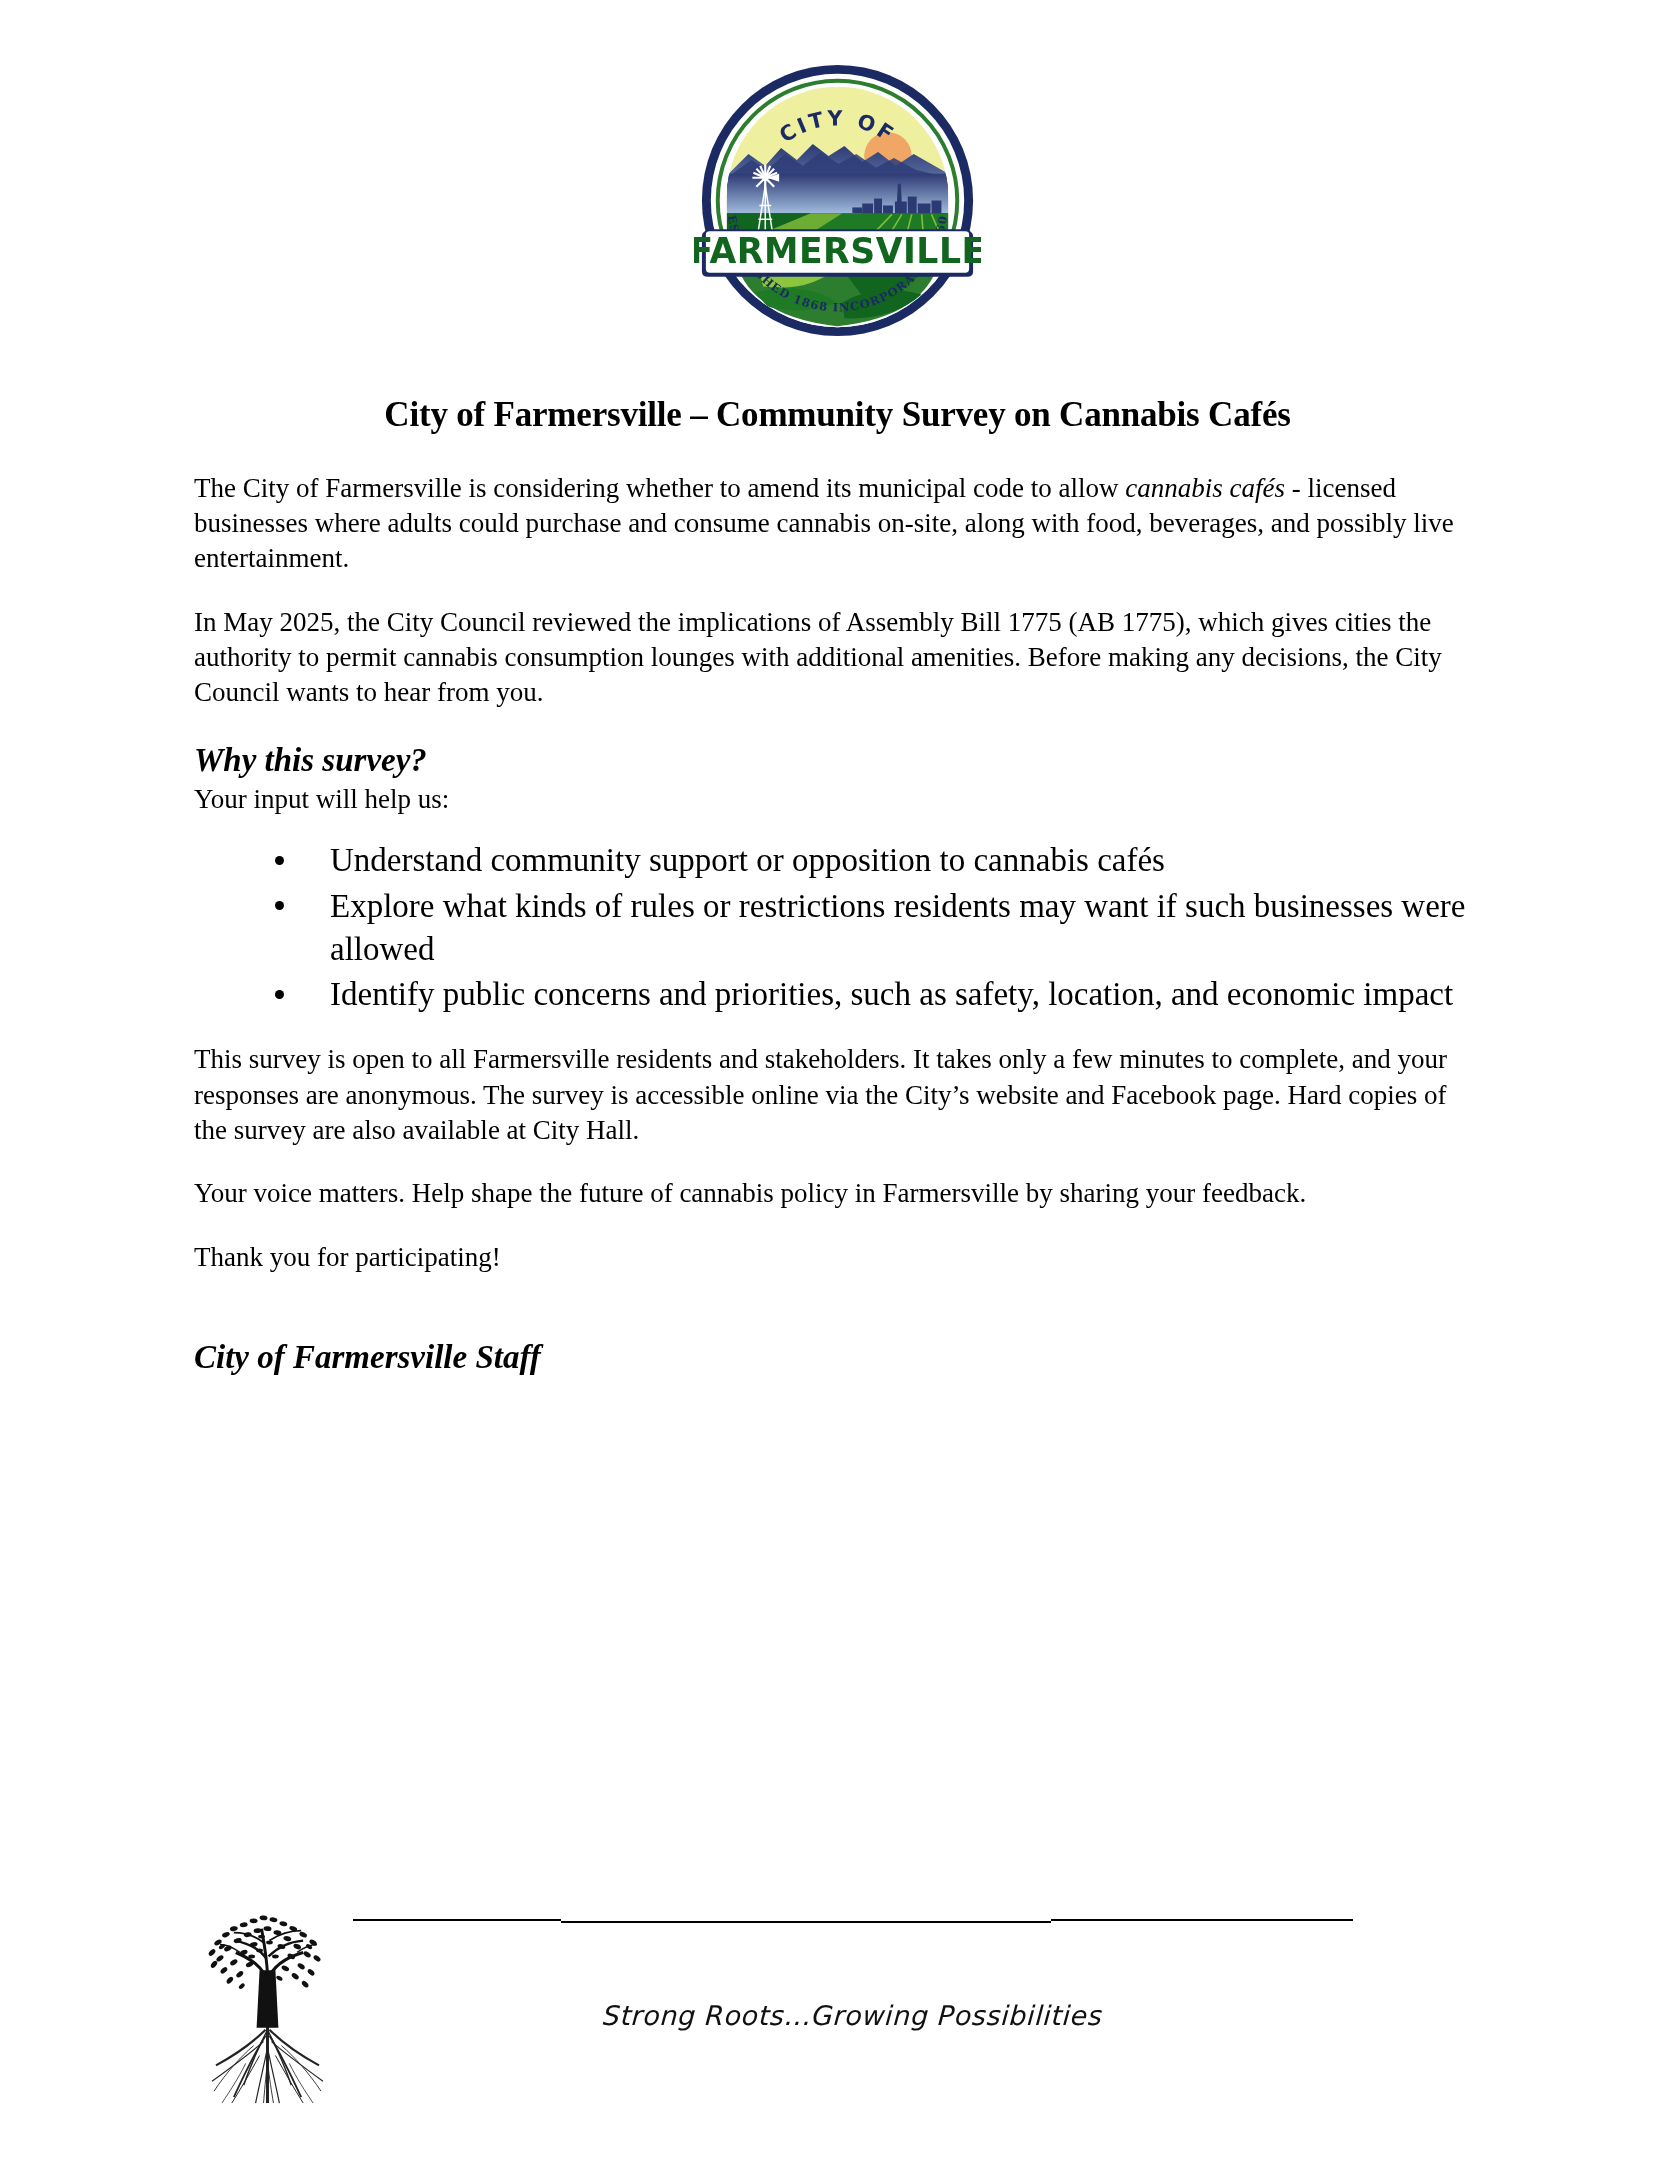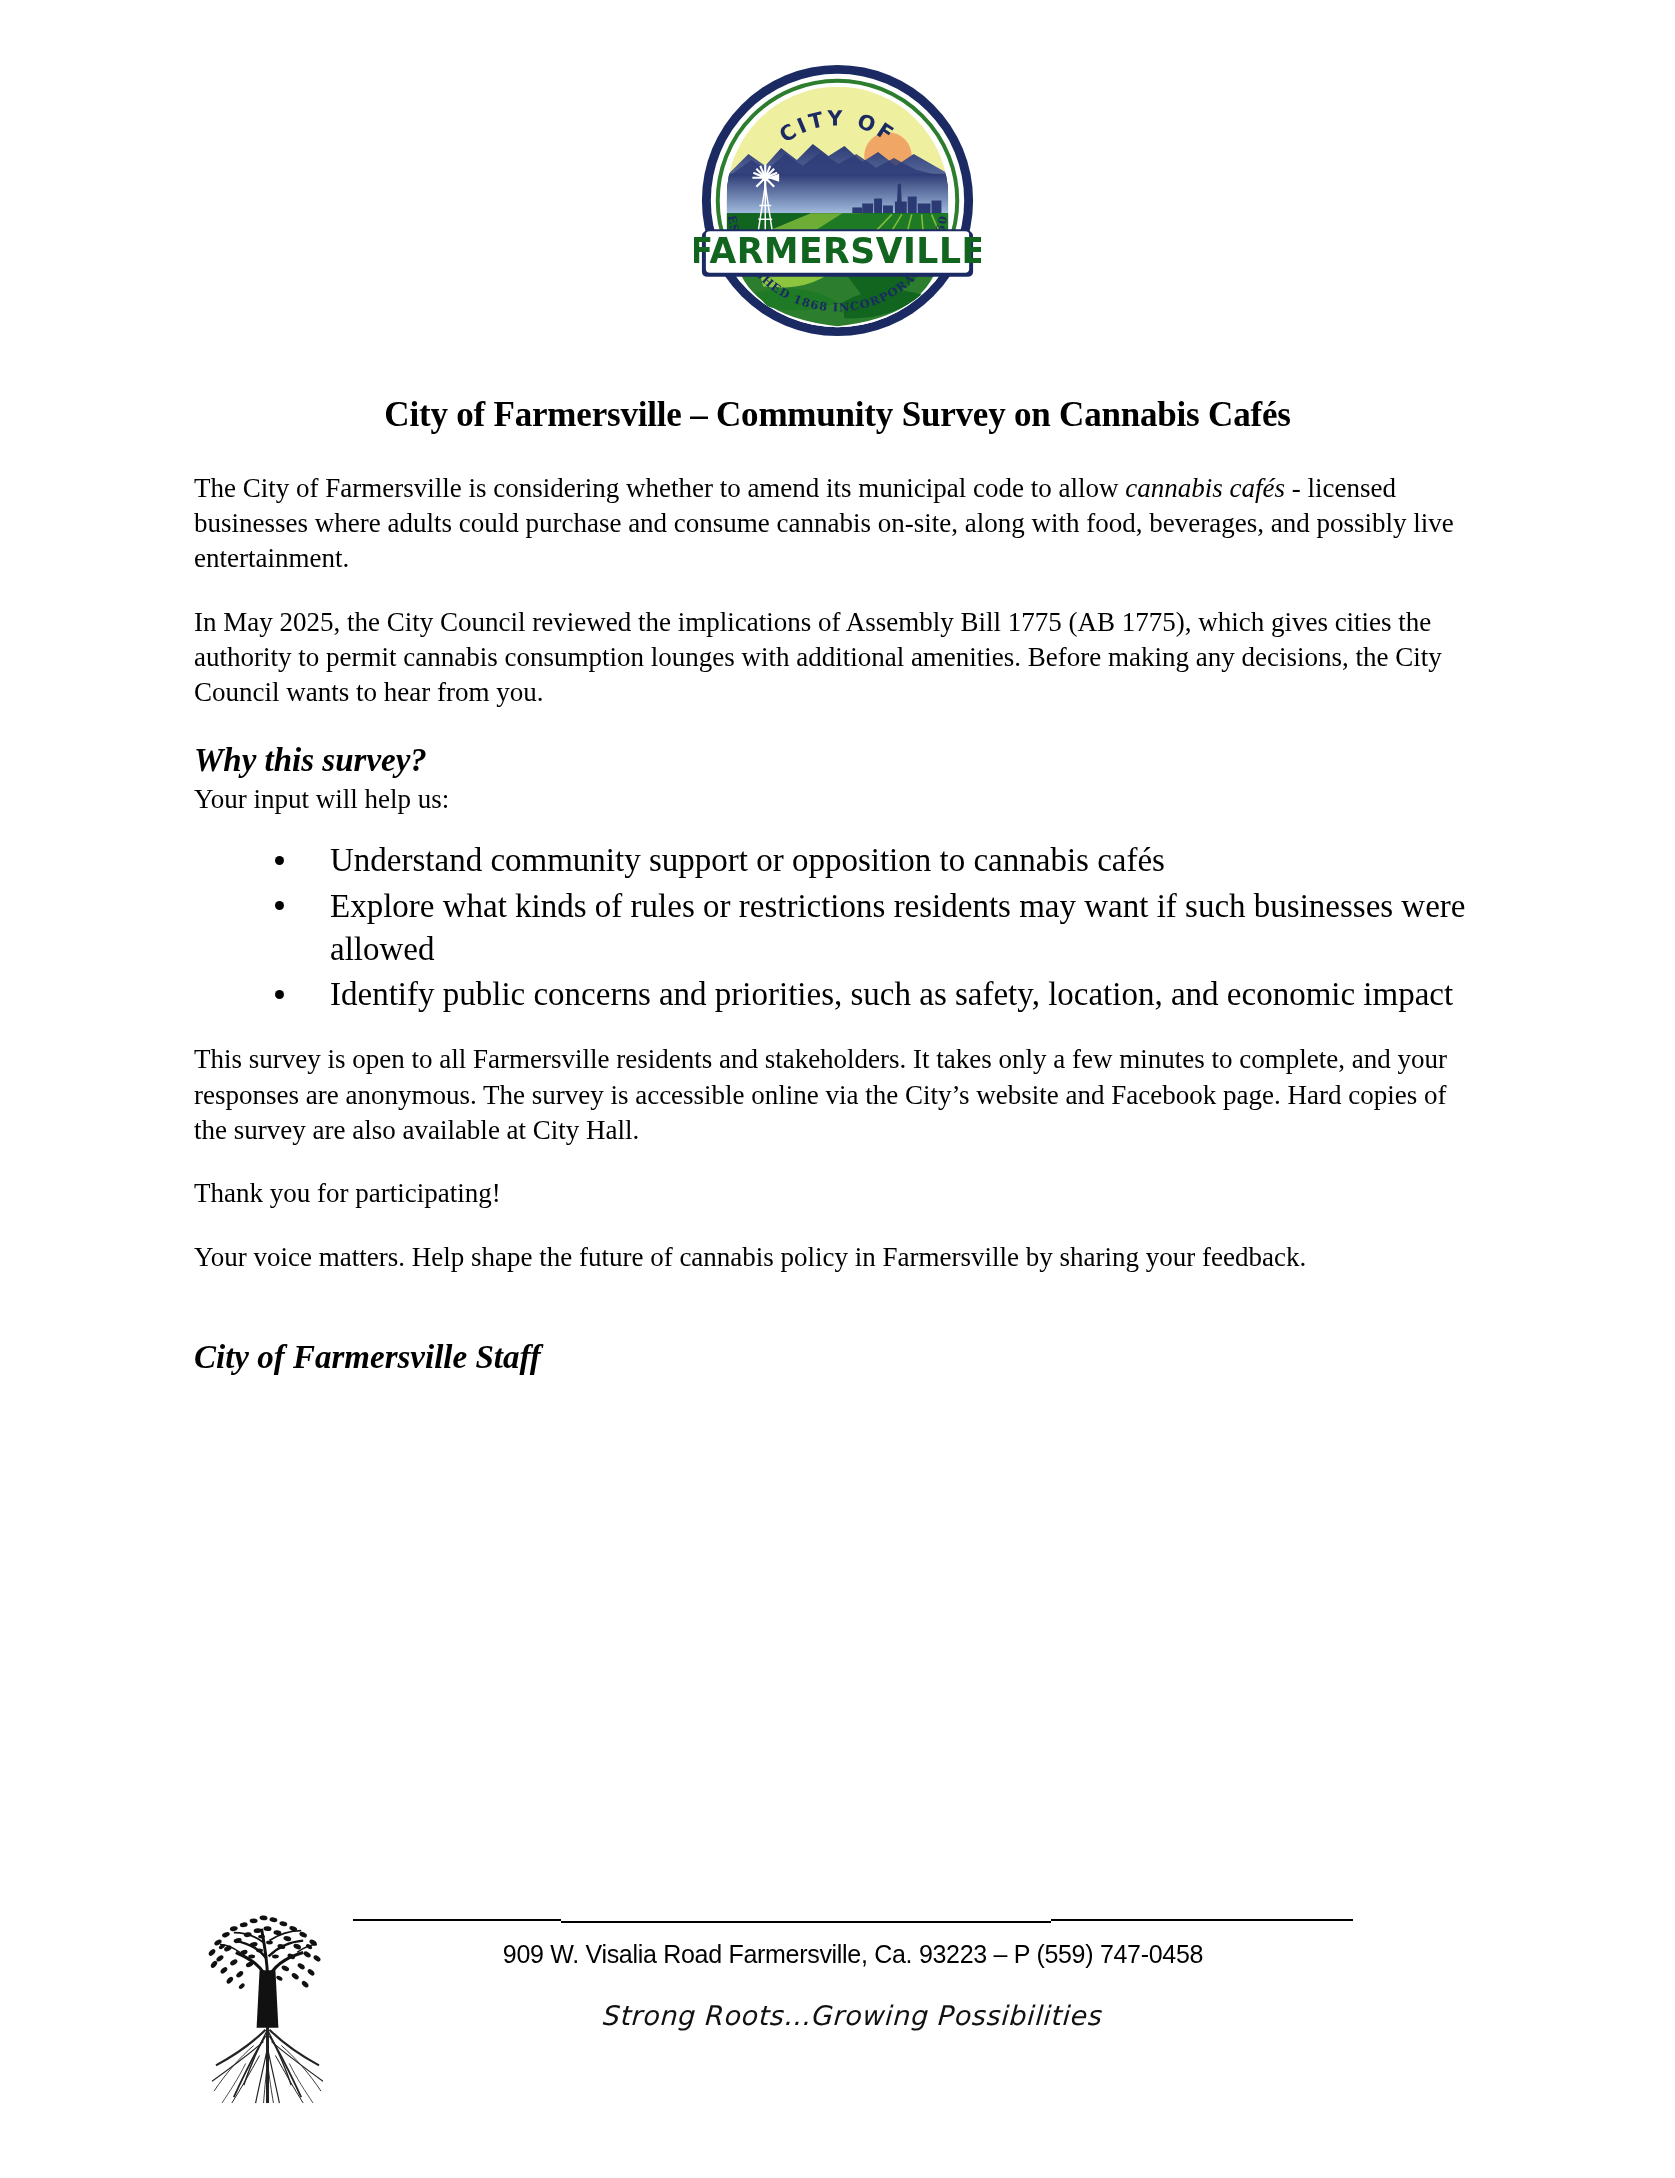--- a/index.html
+++ b/index.html
@@ -294,23 +294,23 @@
       <span>Explore what kinds of rules or restrictions residents may want if such businesses were allowed</span>
     </li>
     <li>
       <span class="bullet-dot"></span>
       <span>Identify public concerns and priorities, such as safety, location, and economic impact</span>
     </li>
   </ul>
 
   <p class="para">This survey is open to all Farmersville residents and stakeholders. It takes only a few minutes to complete, and your responses are anonymous. The survey is accessible online via the City’s website and Facebook page. Hard copies of the survey are also available at City Hall.</p>
 
+  <p class="para"><span class="b">Your voice matters.</span><span> Help shape the future of cannabis policy in Farmersville by sharing your feedback.</span></p>
+
   <p class="para">Thank you for participating!</p>
-
-  <p class="para"><span class="b">Your voice matters.</span><span> Help shape the future of cannabis policy in Farmersville by sharing your feedback.</span></p>
 
   <p class="signature">City of Farmersville Staff</p>
 </div>
 
 <div class="footer">
 
   <div class="footer-tree">
     <svg width="147" height="210" viewBox="0 0 148 212" xmlns="http://www.w3.org/2000/svg">
       <g fill="#111111">
 
@@ -404,16 +404,15 @@
       </g>
     </svg>
   </div>
 
   <div class="footer-rule">
     <span class="seg-a"></span>
     <span class="seg-b"></span>
     <span class="seg-c"></span>
   </div>
 
-  <div class="footer-address">909 W. Visalia Road Farmersville, Ca. 93223 – P (559) 747-0458</div>
   <div class="footer-tagline">Strong Roots…Growing Possibilities</div>
 </div>
 
 
 </body></html>

